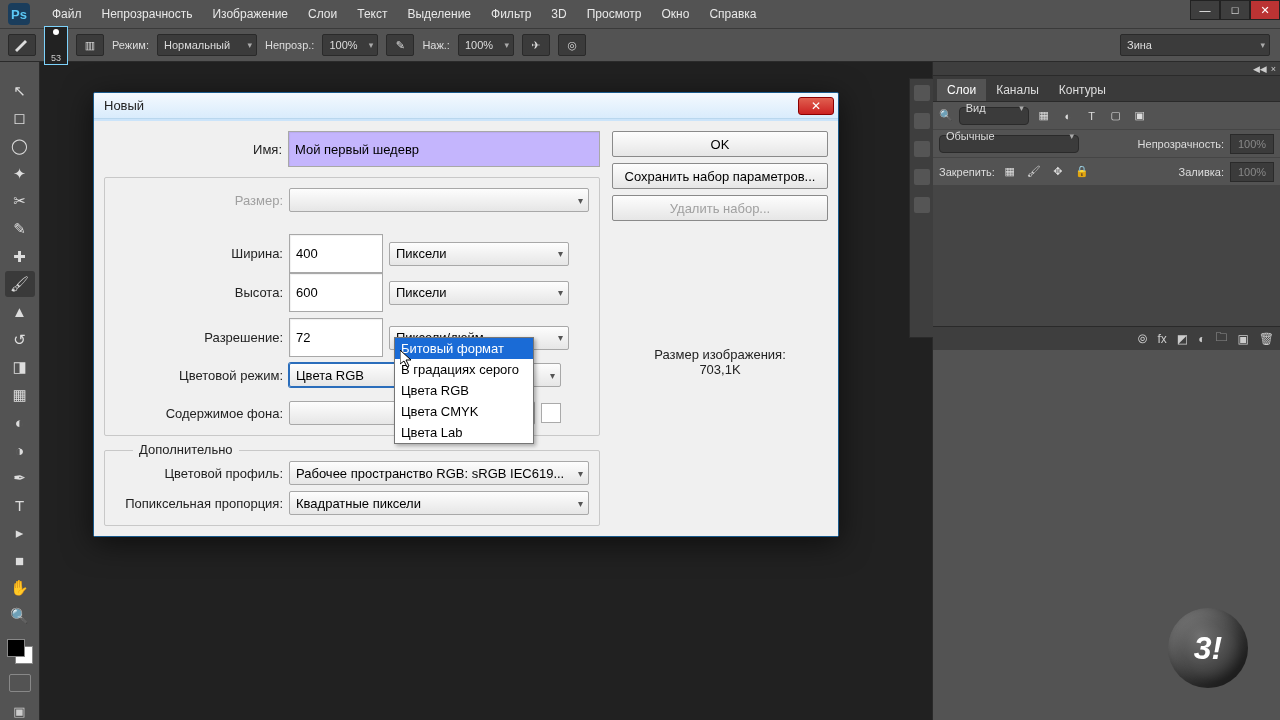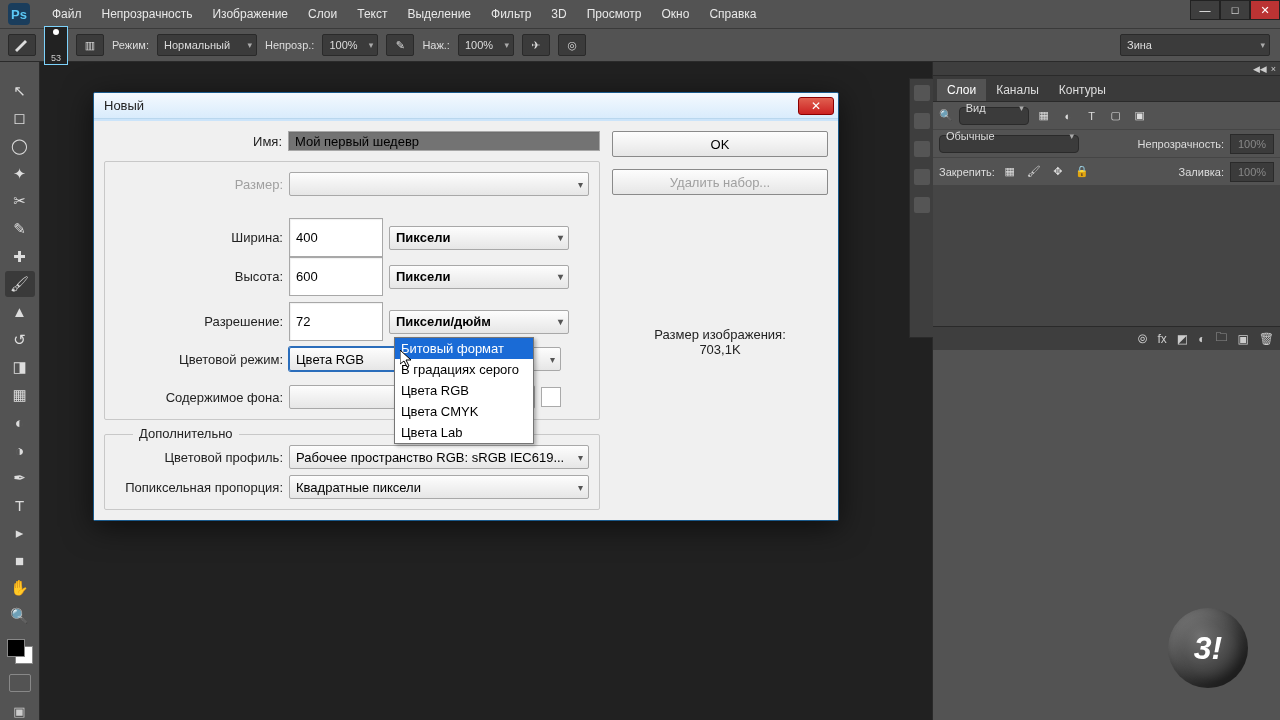--- a/index.html
+++ b/index.html
@@ -52,32 +52,32 @@
 .panel-footer span { font-size:12px; color:#ccc; }
 
 
 .modal { position: absolute; left: 93px; top: 92px; width: 746px; background: #fff; border: 1px solid #1a5a8c; border-radius: 2px; box-shadow: 0 6px 30px rgba(0,0,0,.6); }
 .modal-titlebar { height: 26px; background: linear-gradient(#f4f9fe, #d9ecfc); border-bottom: 1px solid #b9d7ee; display:flex; align-items:center; padding: 0 4px 0 10px; font-size:13px; color:#222; border-radius:2px 2px 0 0; }
 .modal-titlebar .spacer { flex:1; }
 .modal-close { width:36px; height:18px; background: linear-gradient(#e06050,#c22); border:1px solid #8a0000; border-radius:3px; color:#fff; display:flex; align-items:center; justify-content:center; font-size:12px; }
 
 .modal-body { padding: 10px; display:flex; gap: 12px; background: #f0f0f0; border-top: 2px solid #cbe4fa; }
 .form-area { flex:1; display:flex; flex-direction:column; gap:8px; }
-.button-area { width: 216px; display:flex; flex-direction:column; gap:12px; }
+.button-area { width: 216px; display:flex; flex-direction:column; gap:6px; }
 .btn { height: 26px; background: linear-gradient(#fdfdfd,#e6e6e6); border:1px solid #8a8a8a; border-radius:2px; font-size:13px; display:flex; align-items:center; justify-content:center; }
 .btn.disabled { color:#a0a0a0; }
 
 .form-row { display:flex; align-items:center; gap:6px; }
 .lbl { width: 178px; text-align:right; font-size:13px; color:#222; }
 .lbl.dim { color:#a0a0a0; }
-.txt-input { height:20px; border:1px solid #a8a8a8; background:#737373; padding:0 6px; font-size:13px; flex:1; box-shadow: inset 1px 1px 1px rgba(0,0,0,.06); }
+.txt-input { height:36px; border:1px solid #a8a8a8; background:#c4b5fd; padding:0 6px; font-size:13px; flex:1; box-shadow: inset 1px 1px 1px rgba(0,0,0,.06); }
 .num-input { height:39px; width:94px; border:1px solid #a8a8a8; background:#fff; padding:0 6px; font-size:13px; box-shadow: inset 1px 1px 1px rgba(0,0,0,.06); }
 .sel-ctrl { height:24px; border:1px solid #a8a8a8; background: linear-gradient(#fdfdfd,#e6e6e6); padding:0 20px 0 6px; font-size:13px; display:flex; align-items:center; position:relative; border-radius:2px; }
 .sel-ctrl::after { content:"▾"; position:absolute; right:5px; font-size:10px; color:#555; }
-.sel-ctrl.w-unit { width: 180px; font-weight: bold; }
+.sel-ctrl.w-unit { width: 180px; }
 .sel-ctrl.w-full { flex:1; }
 .sel-ctrl.disabled { color:#a0a0a0; }
 .sel-ctrl.focused { border-color:#2a6dbb; box-shadow: 0 0 0 1px #2a6dbb; }
 .swatch-pick { width:20px; height:20px; border:1px solid #aaa; background:#fff; }
 
 .group-border { border:1px solid #c8c8c8; border-radius:2px; padding: 10px 10px 10px 0; margin-top: 2px; position:relative; }
 .group-border.offset { padding-left: 0; }
 .group-title { position:absolute; top:-9px; left:28px; background:#f0f0f0; padding:0 6px; font-size:13px; color:#222; }
 
 .img-size-info { font-size:13px; color:#222; text-align:center; margin-top: 120px; }
@@ -303,20 +303,21 @@
           <div class="sel-ctrl w-full">
               <span>Квадратные пиксели</span>
             </div>
         </div>
       </div>
 
     </div>
 
     <div class="button-area">
       <div class="btn">OK</div>
+      <div class="btn">Сохранить набор параметров...</div>
       <div class="btn disabled">Удалить набор...</div>
       <div class="img-size-info">
         <div>Размер изображения:</div>
         <div>703,1K</div>
       </div>
     </div>
 
   </div>
 
   <div class="dropdown-popup">

